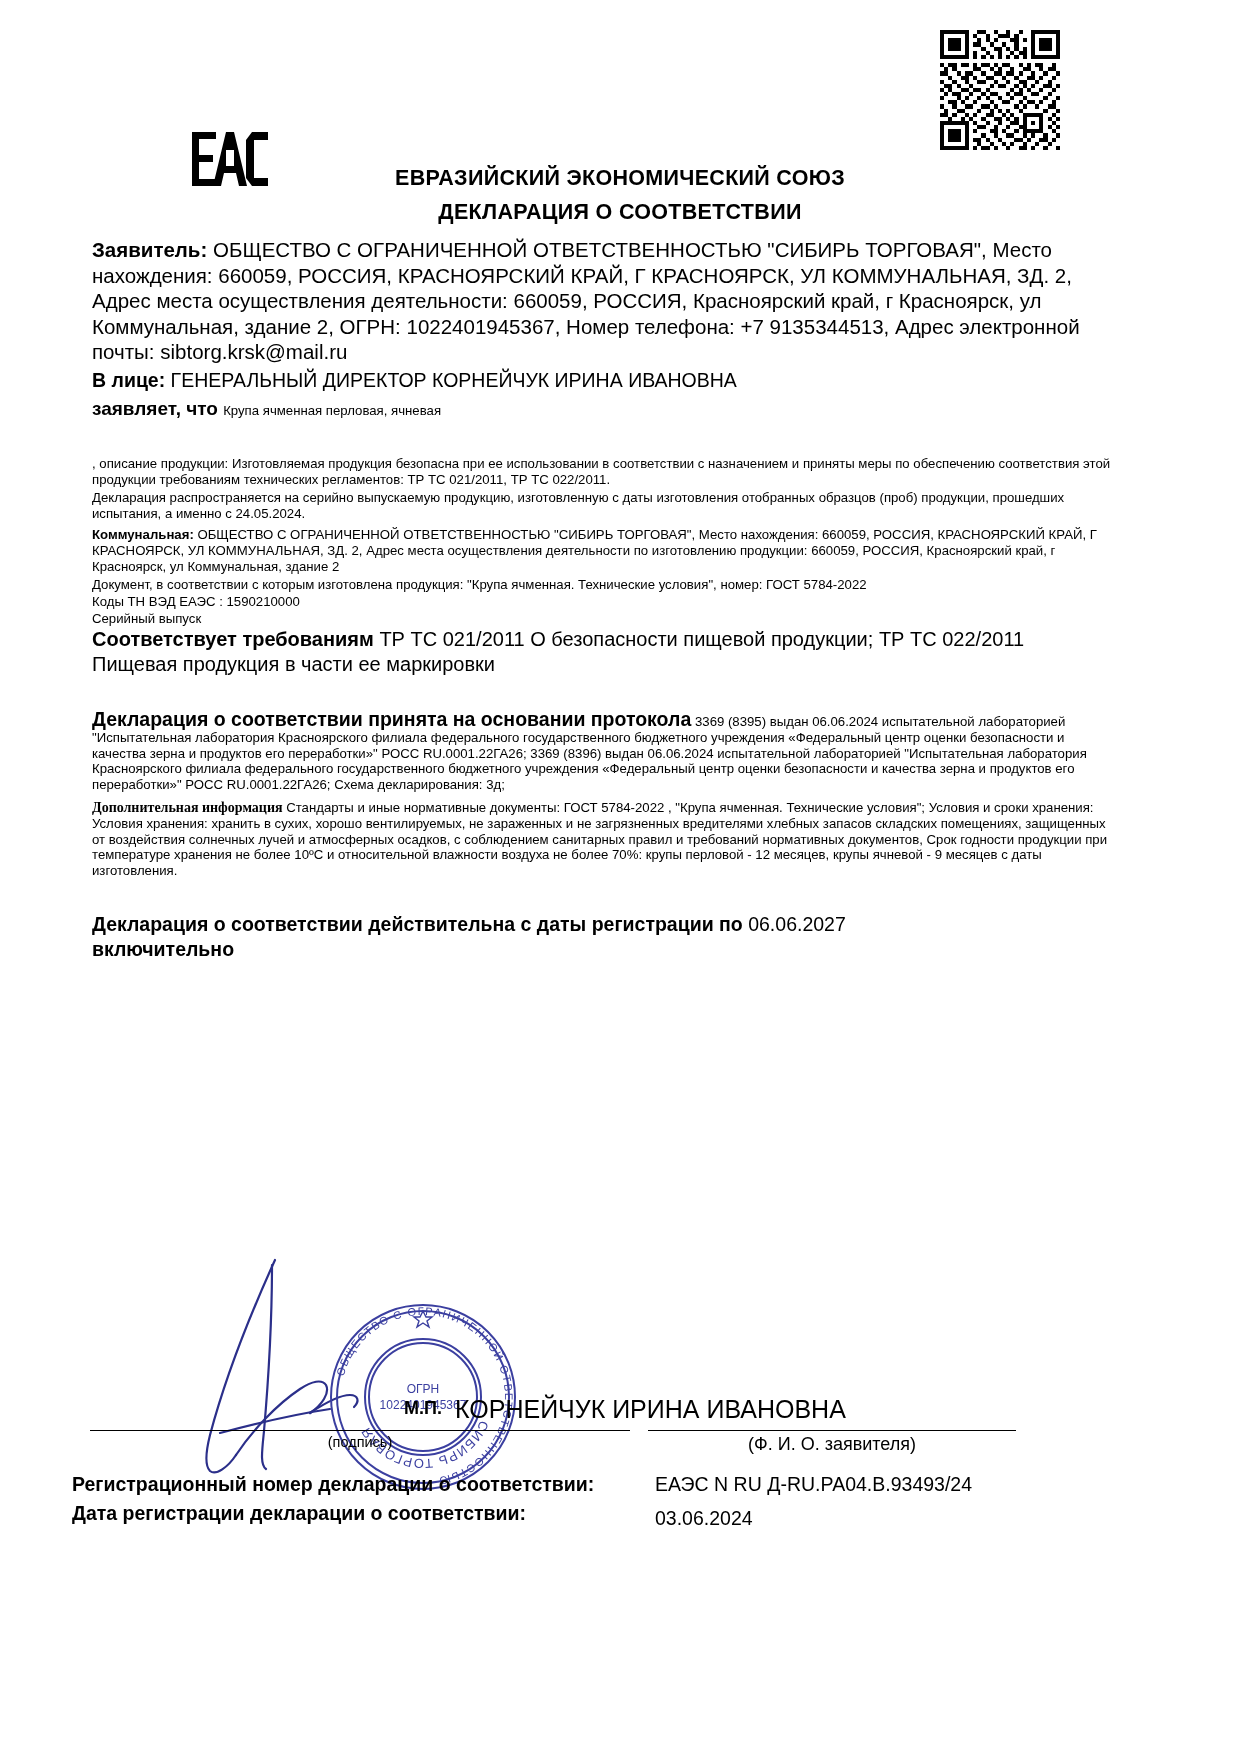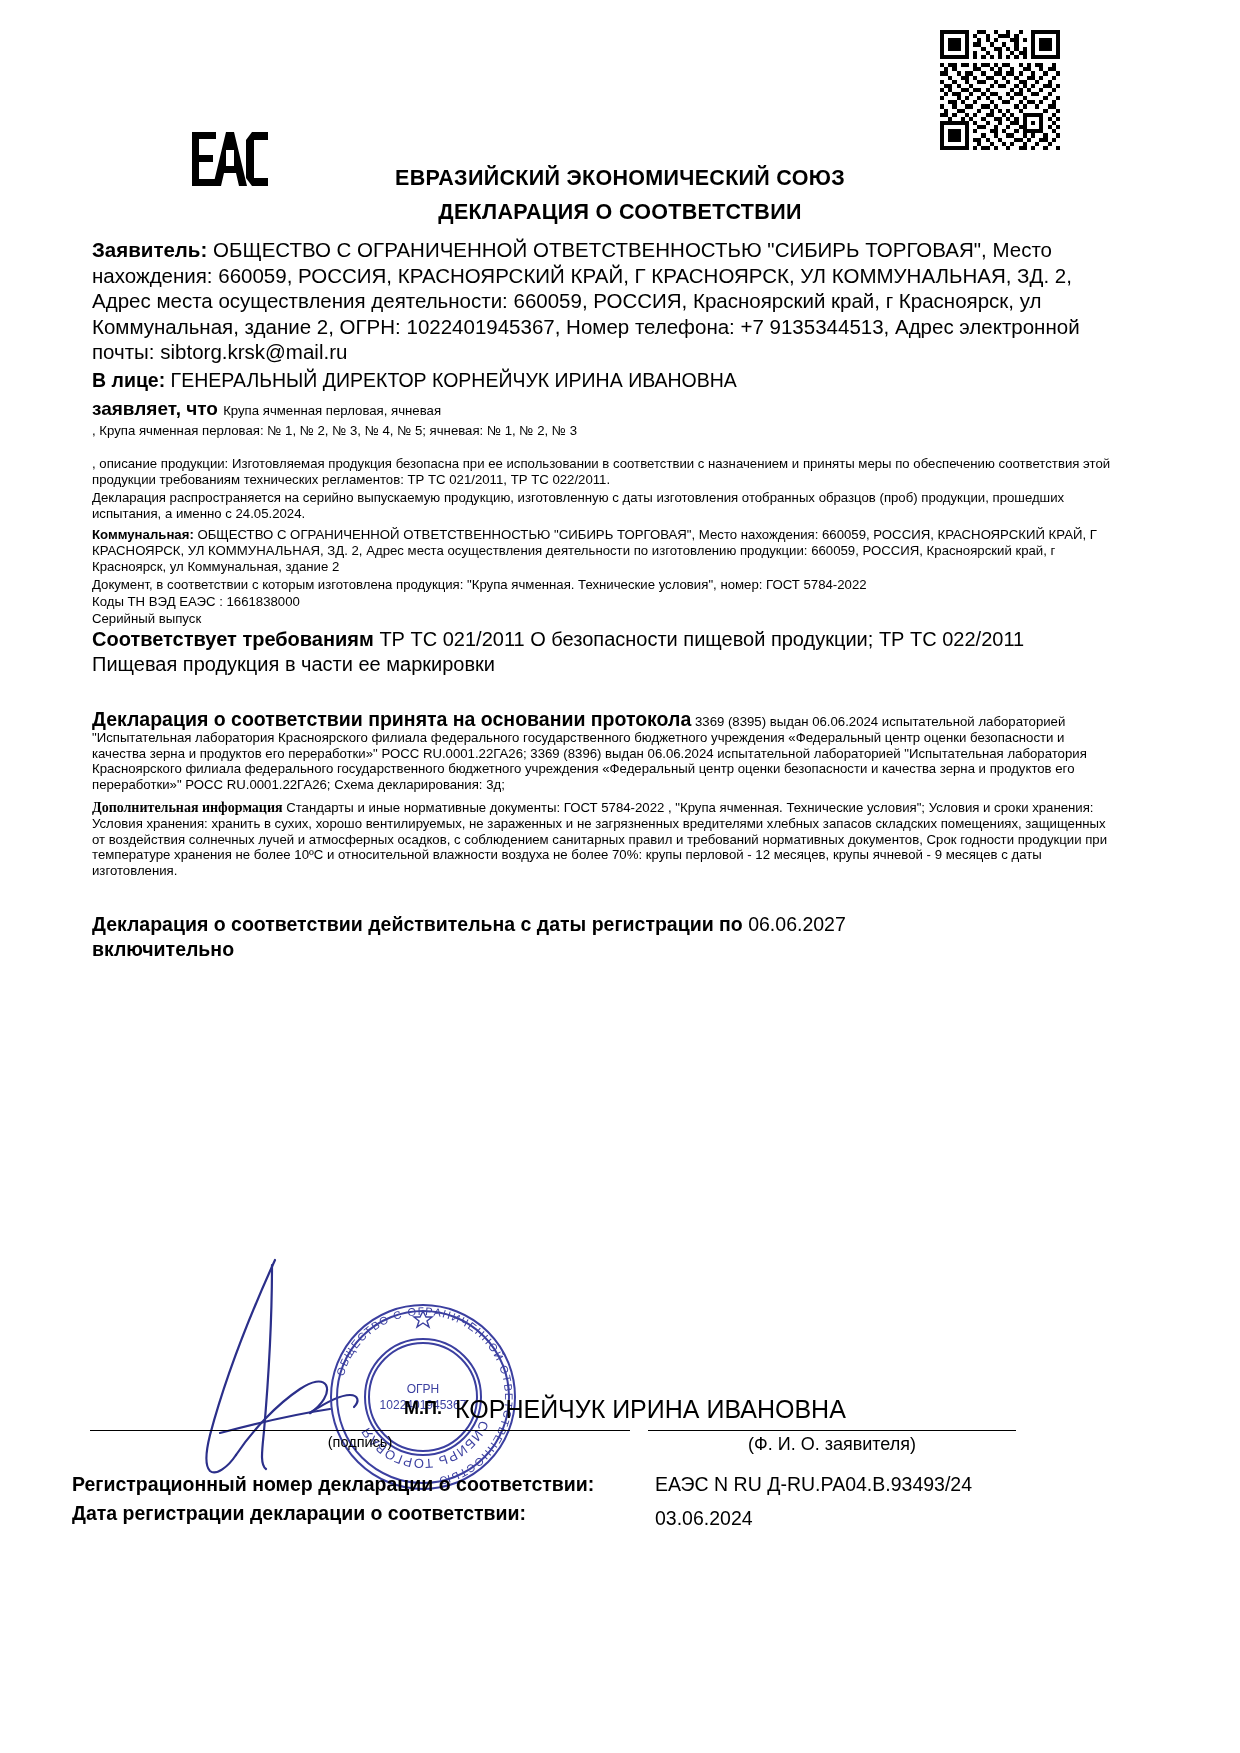--- a/index.html
+++ b/index.html
@@ -500,30 +500,29 @@
 
   <div class="body-block declares">
     <span class="lbl">заявляет, что</span>
     <span class="small">Крупа ячменная перловая, ячневая</span>
   </div>
 
   <div class="body-block inface">
     <b>В лице:</b><span> ГЕНЕРАЛЬНЫЙ ДИРЕКТОР КОРНЕЙЧУК ИРИНА ИВАНОВНА</span>
   </div>
 
-  <div class="body-block small-para p-grades">, Крупа ячменная перловая: № 1, № 2, № 3, № 4, № 5; ячневая: № 1, № 2, № 3</div>
   <div class="body-block small-para p-desc">, описание продукции: Изготовляемая продукция безопасна при ее использовании в соответствии с назначением и приняты меры по обеспечению соответствия этой продукции требованиям технических регламентов: ТР ТС 021/2011, ТР ТС 022/2011.</div>
   <div class="body-block small-para p-scope">Декларация распространяется на серийно выпускаемую продукцию, изготовленную с даты изготовления отобранных образцов (проб) продукции, прошедших испытания, а именно с 24.05.2024.</div>
 
   <div class="body-block small-para p-maker">
     <b>Коммунальная:</b><span> ОБЩЕСТВО С ОГРАНИЧЕННОЙ ОТВЕТСТВЕННОСТЬЮ "СИБИРЬ ТОРГОВАЯ", Место нахождения: 660059, РОССИЯ,  КРАСНОЯРСКИЙ КРАЙ, Г КРАСНОЯРСК, УЛ КОММУНАЛЬНАЯ, ЗД. 2, Адрес места осуществления деятельности по изготовлению продукции: 660059, РОССИЯ, Красноярский край, г Красноярск, ул Коммунальная, здание 2</span>
   </div>
 
   <div class="body-block small-para p-document">Документ, в соответствии с которым изготовлена продукция: "Крупа ячменная. Технические условия", номер: ГОСТ 5784-2022</div>
-  <div class="body-block small-para p-codes">Коды ТН ВЭД ЕАЭС : 1661838000</div>
+  <div class="body-block small-para p-codes">Коды ТН ВЭД ЕАЭС : 1590210000</div>
   <div class="body-block small-para p-serial">Серийный выпуск</div>
 
   <div class="body-block conforms">
     <b>Соответствует требованиям</b><span> ТР ТС 021/2011 О безопасности пищевой продукции; ТР ТС 022/2011 Пищевая продукция в части ее маркировки</span>
   </div>
 
   <div class="body-block basis">
     <span class="hd">Декларация о соответствии принята на основании протокола</span><span> 3369 (8395) выдан 06.06.2024 испытательной лабораторией "Испытательная лаборатория Красноярского филиала федерального государственного бюджетного учреждения «Федеральный центр оценки безопасности и качества зерна и продуктов его переработки»" РОСС RU.0001.22ГА26; 3369 (8396) выдан 06.06.2024  испытательной лабораторией "Испытательная лаборатория Красноярского филиала федерального государственного бюджетного учреждения «Федеральный центр оценки безопасности и качества зерна и продуктов его переработки»" РОСС RU.0001.22ГА26; Схема декларирования: 3д;</span>
   </div>
 

